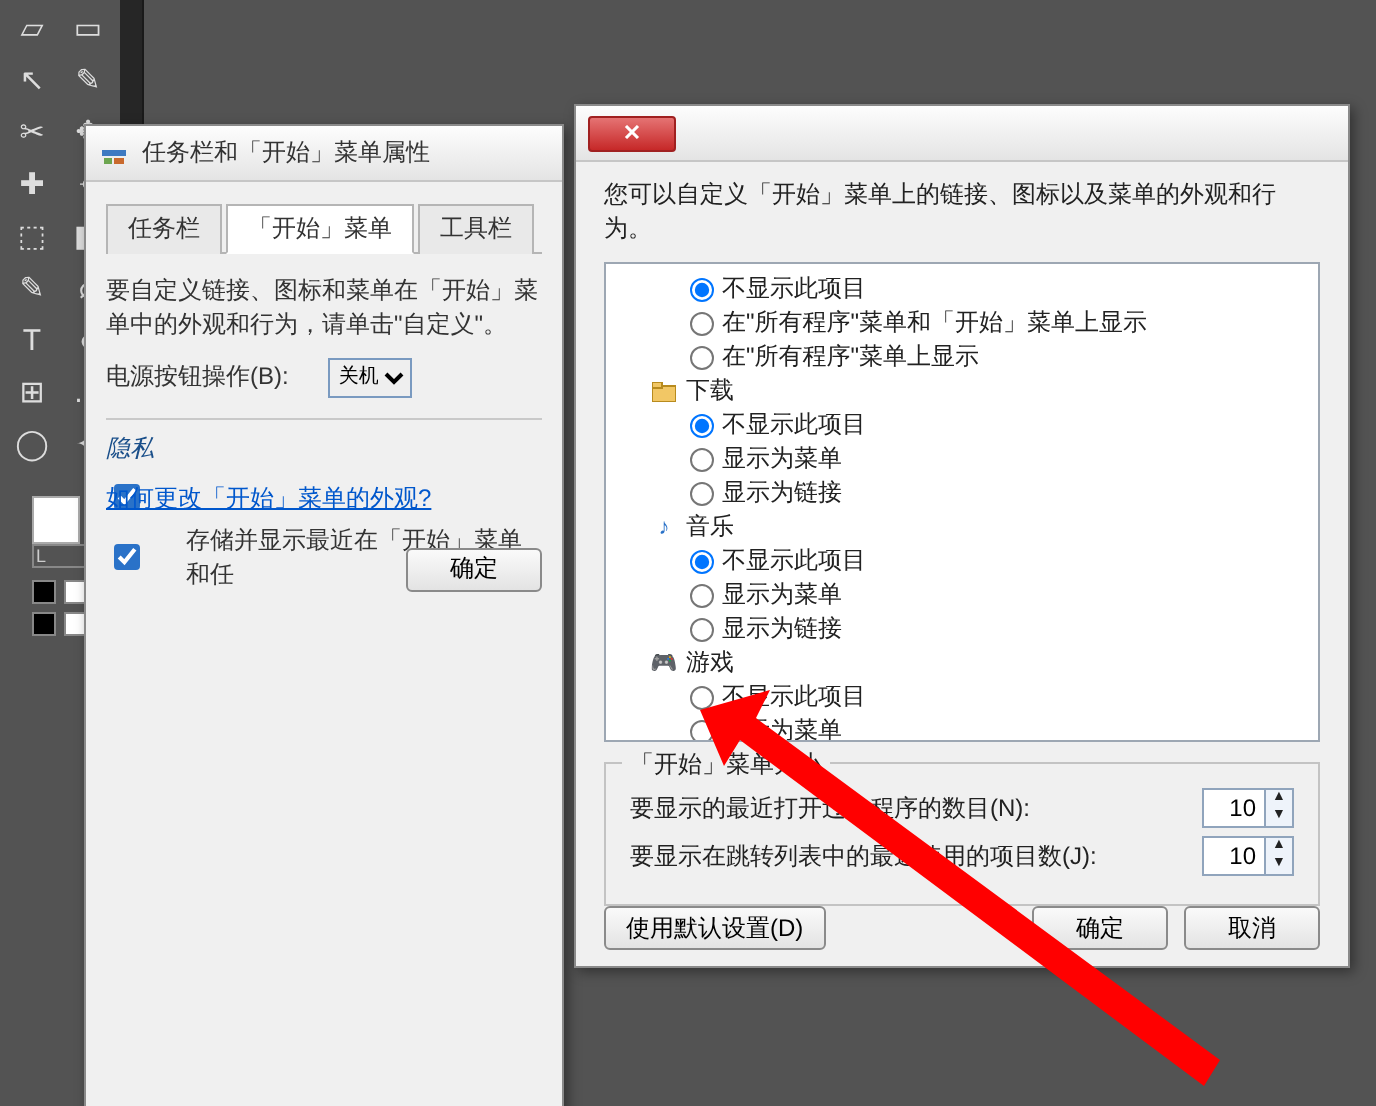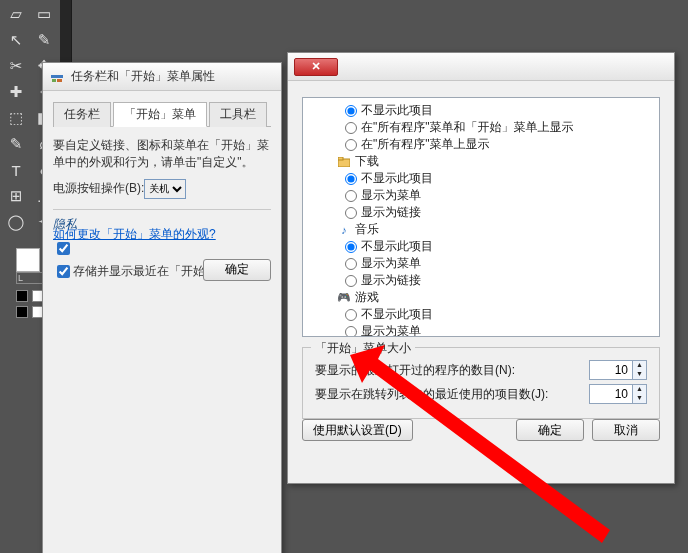--- a/index.html
+++ b/index.html
@@ -88,21 +88,21 @@
     border:1px solid #b5b5b5;
     background:#e9e9e9;
     border-bottom:none;
     margin-right:2px;
     position:relative;
     top:1px;
     font-size:12px;
   }
   .tab.active { background:#fff; border-bottom:1px solid #fff; }
   .msg { margin:10px 0 8px; line-height:1.4; }
-  .row { display:flex; align-items:center; gap:0; margin:4px 0; }
+  .row { display:flex; align-items:center; gap:20px; margin:4px 0; }
   select.sel {
     font-family:inherit; font-size:10px;
     height:20px; border:1px solid #7a9ac0;
   }
   .hr { height:1px; background:#c9c9c9; margin:10px 0 6px; }
   .group-title { color:#1a4f8a; margin:6px 0;font-style:italic; }
   input[type=checkbox] { width:13px; height:13px; accent-color:#2a72c8; }
   .cnt { position:relative; }
   .link { color:#0057cc; text-decoration:underline; cursor:pointer; position:absolute; bottom:48px; left:10px;text-align:right; }
   .btnbar {
@@ -123,21 +123,21 @@
   .dlg2 .body { padding: 8px 14px; color:#222; }
   .tree-box {
     border:1px solid #9da7b3;
     background:#fff;
     height: 240px;
     margin-top:8px;
     overflow:hidden;
     padding:4px 8px;
   }
   .tree-item { display:flex; align-items:center; gap:4px; height:17px; font-size:12px; }
-  .tree-item.lvl1 { margin-left: 26px; }
+  .tree-item.lvl1 { margin-left: 14px; }
   .tree-item.lvl2 { margin-left: 34px; }
   .tree-item input[type=radio],
   .tree-item input[type=checkbox] {
     width:12px; height:12px; margin:0;
   }
   .fold-icon {
     width:14px; height:14px;
     display:inline-flex;align-items:center;justify-content:center;
     font-size:11px;
   }
@@ -150,21 +150,21 @@
   .group-box .legend {
     position:absolute; top:-8px; left:8px;
     background:#f0f0f0; padding:0 4px; font-size:12px;
   }
   .group-box .row { justify-content:space-between; }
   .spin {
     display:inline-flex; align-items:center;
     border:1px solid #90a4bc; background:#fff; height:20px;
   }
   .spin input {
-    width:42px; border:none; text-align:right; padding:0 4px;
+    width:30px; border:none; text-align:right; padding:0 4px;
     font-family:inherit; font-size:12px; outline:none;
   }
   .spin .arrows { width:14px; display:flex; flex-direction:column; }
   .spin .arrows span {
     height:9px; font-size:7px; text-align:center; line-height:8px;
     border-left:1px solid #90a4bc; background:#eef3fa; cursor:pointer;
   }
   .dlg2 .btnbar2 {
     display:flex; justify-content:space-between; margin-top:0;
   }
@@ -267,20 +267,21 @@
       <button class="btn">确定</button>
     </div>
   </div>
 </div>
 
 <div class="dialog dlg2">
   <div class="titlebar">
     <div class="closebtn">✕</div>
   </div>
   <div class="body">
+    <div>您可以自定义「开始」菜单上的链接、图标以及菜单的外观和行为。</div>
     <div class="tree-box">
       <div class="tree-item lvl2">
           <input type="radio" checked="" style="">
           <span class="lbl">不显示此项目</span>
         </div>
       <div class="tree-item lvl2">
           <input type="radio" style="">
           <span class="lbl">在"所有程序"菜单和「开始」菜单上显示</span>
         </div>
       <div class="tree-item lvl2">

